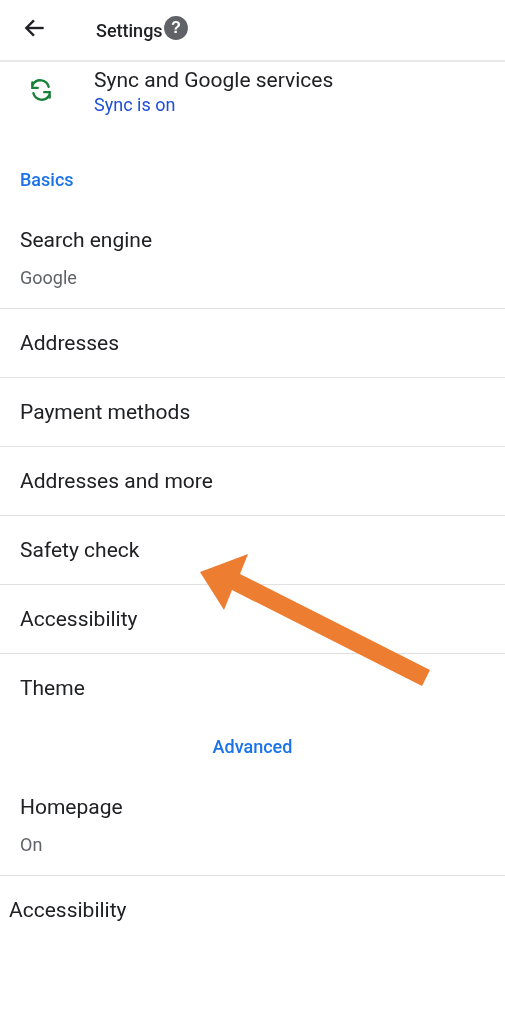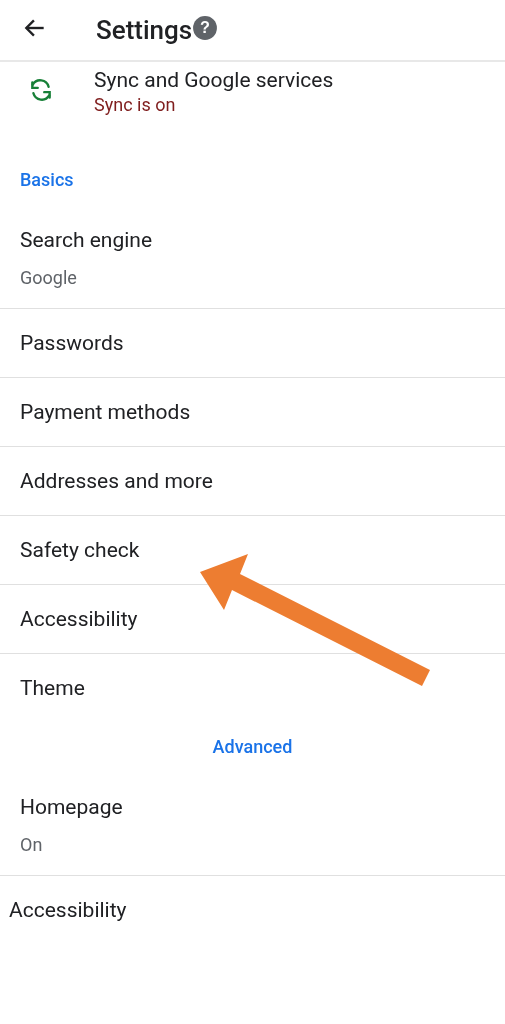--- a/index.html
+++ b/index.html
@@ -13,30 +13,30 @@
       position: relative;
     }
     .header {
       display: flex;
       align-items: center;
       height: 62px;
       padding: 0 16px;
       border-bottom: 2px solid #e8e8e8;
     }
     .back-icon { width: 26px; height: 26px; margin-left: 6px; }
-    .title { font-size: 26px; font-weight: 500; margin-left: 48px; color:#202124; }
+    .title { font-size: 18px; font-weight: 500; margin-left: 48px; color:#202124; }
     .help-icon { margin-left: auto; width: 26px; height: 26px; margin-right:4px; }
     .sync-row {
       display: flex;
       align-items: center;
       padding: 6px 20px 20px 20px;
     }
     .sync-icon { width: 26px; height: 26px; margin-left: 8px; margin-right: 40px; color:#188038; }
     .sync-text .primary { font-size: 21px; color:#202124; }
-    .sync-text .secondary { font-size: 18px; color:#7f1d1d; margin-top:2px; }
+    .sync-text .secondary { font-size: 18px; color:#1d4ed8; margin-top:2px; }
     .section-header {
       color: #1a73e8;
       font-size: 18px;
       font-weight: 500;
       padding: 34px 20px 10px 20px;
     }
     .list-item {
       padding: 20px 20px;
       border-bottom: 1px solid #e0e0e0;
       cursor: pointer;
@@ -88,21 +88,21 @@
 </div>
 
 <div class="section-header">Basics</div>
 
 <div class="items-container">
   <div class="list-item">
     <div class="primary">Search engine</div>
     <div class="secondary">Google</div>
   </div>
   <div class="list-item compact">
-    <div class="primary">Passwords</div>
+    <div class="primary">Addresses</div>
   </div>
   <div class="list-item compact">
     <div class="primary">Payment methods</div>
   </div>
   <div class="list-item compact">
     <div class="primary">Addresses and more</div>
   </div>
   <div class="list-item compact">
     <div class="primary">Safety check</div>
   </div>

